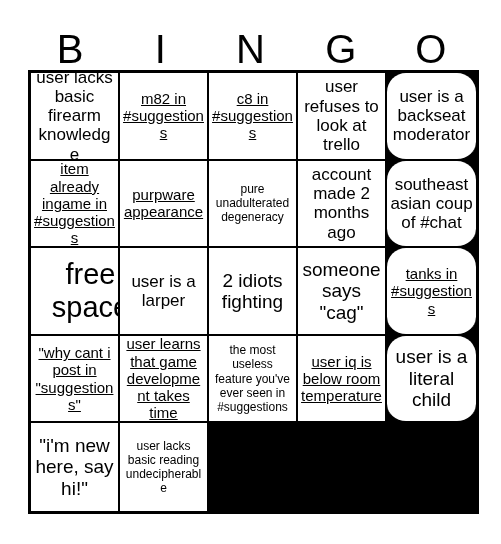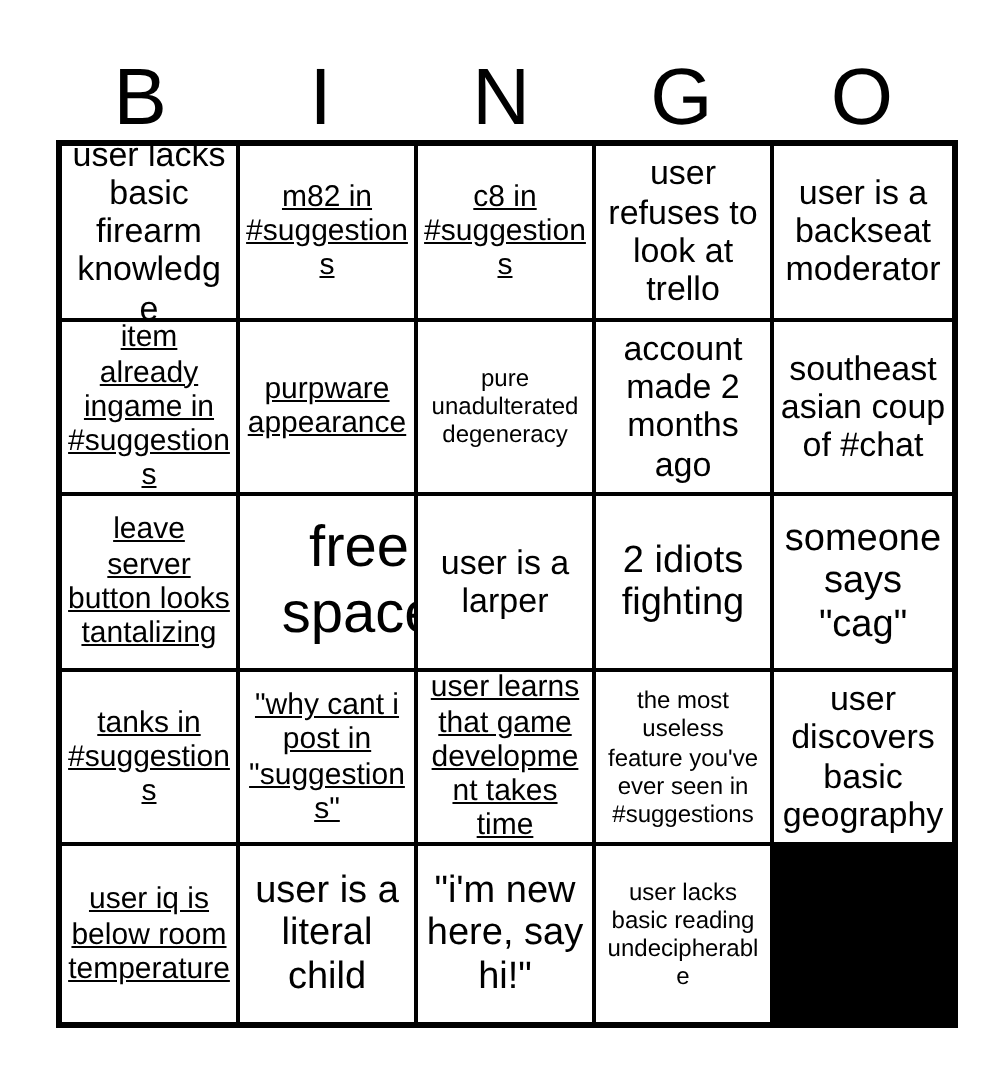--- a/index.html
+++ b/index.html
@@ -58,21 +58,21 @@
     border-right: 2px solid #000000;
     border-bottom: 2px solid #000000;
     display: flex;
     align-items: center;
     justify-content: center;
     text-align: center;
     padding: 2px 3px;
     overflow: hidden;
     color: #000000;
   }
-  .cell:nth-child(5n) { border-right: none; }
+  .cell:nth-child(5n) { border-right: none; border-radius: 19px; }
   .cell:nth-child(n+21) { border-bottom: none; }
   .cell-text {
     display: block;
     width: 100%;
     line-height: 1.12;
     word-wrap: break-word;
   }
   
   .fs-xxl .cell-text { font-size: 29px; line-height: 1.14; margin-left: 32px; }
   .fs-xl  .cell-text { font-size: 19px; line-height: 1.13; }
@@ -117,23 +117,20 @@
       </div>
       <div class="cell fs-sm">
         <span class="cell-text">pure unadulterated degeneracy</span>
       </div>
       <div class="cell fs-lg">
         <span class="cell-text">account made 2 months ago</span>
       </div>
       <div class="cell fs-lg">
         <span class="cell-text">southeast asian coup of #chat</span>
       </div>
-      <div class="cell fs-md">
-        <span class="cell-text">leave server button looks tantalizing</span>
-      </div>
       <div class="cell fs-xxl">
         <span class="cell-text">free space</span>
       </div>
       <div class="cell fs-lg">
         <span class="cell-text">user is a larper</span>
       </div>
       <div class="cell fs-xl">
         <span class="cell-text">2 idiots fighting</span>
       </div>
       <div class="cell fs-xl">
@@ -144,23 +141,20 @@
       </div>
       <div class="cell fs-md">
         <span class="cell-text">"why cant i post in "suggestions"</span>
       </div>
       <div class="cell fs-md">
         <span class="cell-text">user learns that game development takes time</span>
       </div>
       <div class="cell fs-sm">
         <span class="cell-text">the most useless feature you've ever seen in #suggestions</span>
       </div>
-      <div class="cell fs-lg">
-        <span class="cell-text">user discovers basic geography</span>
-      </div>
       <div class="cell fs-md">
         <span class="cell-text">user iq is below room temperature</span>
       </div>
       <div class="cell fs-xl">
         <span class="cell-text">user is a literal child</span>
       </div>
       <div class="cell fs-xl">
         <span class="cell-text">"i'm new here, say hi!"</span>
       </div>
       <div class="cell fs-sm">

